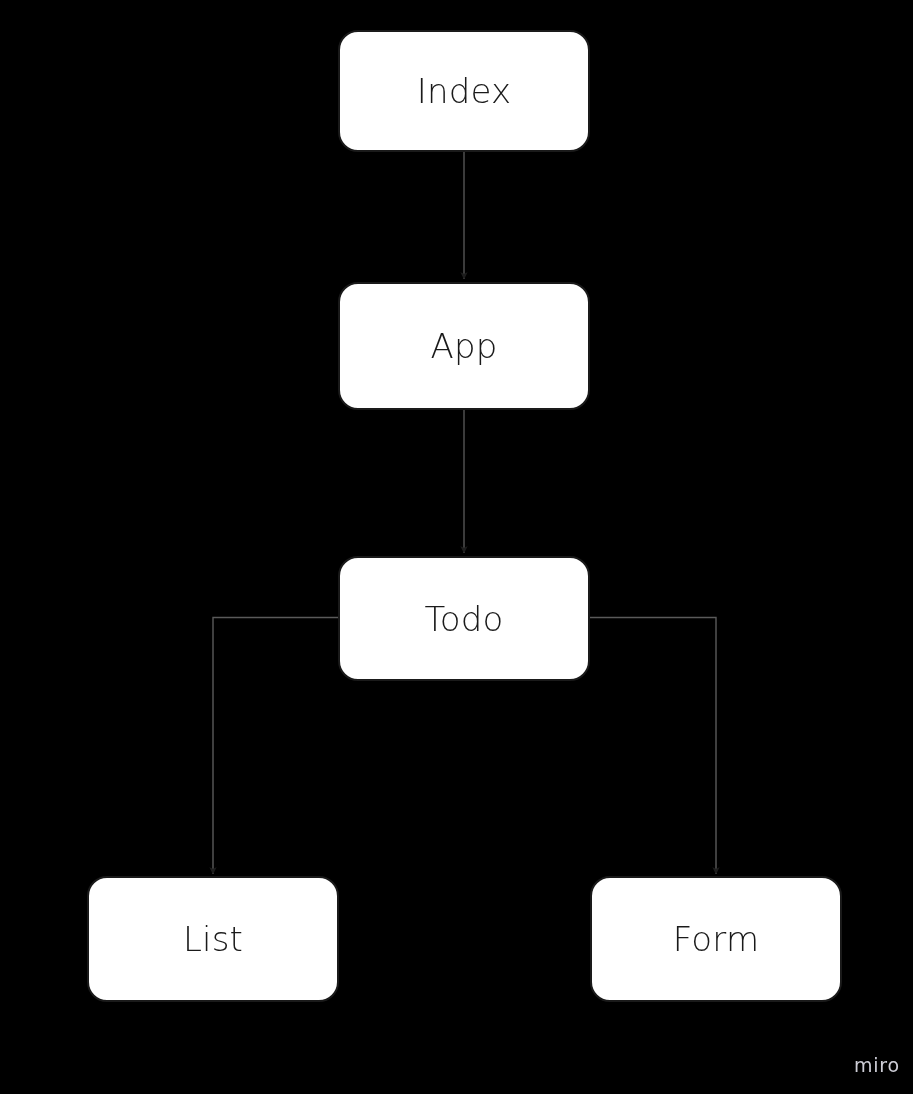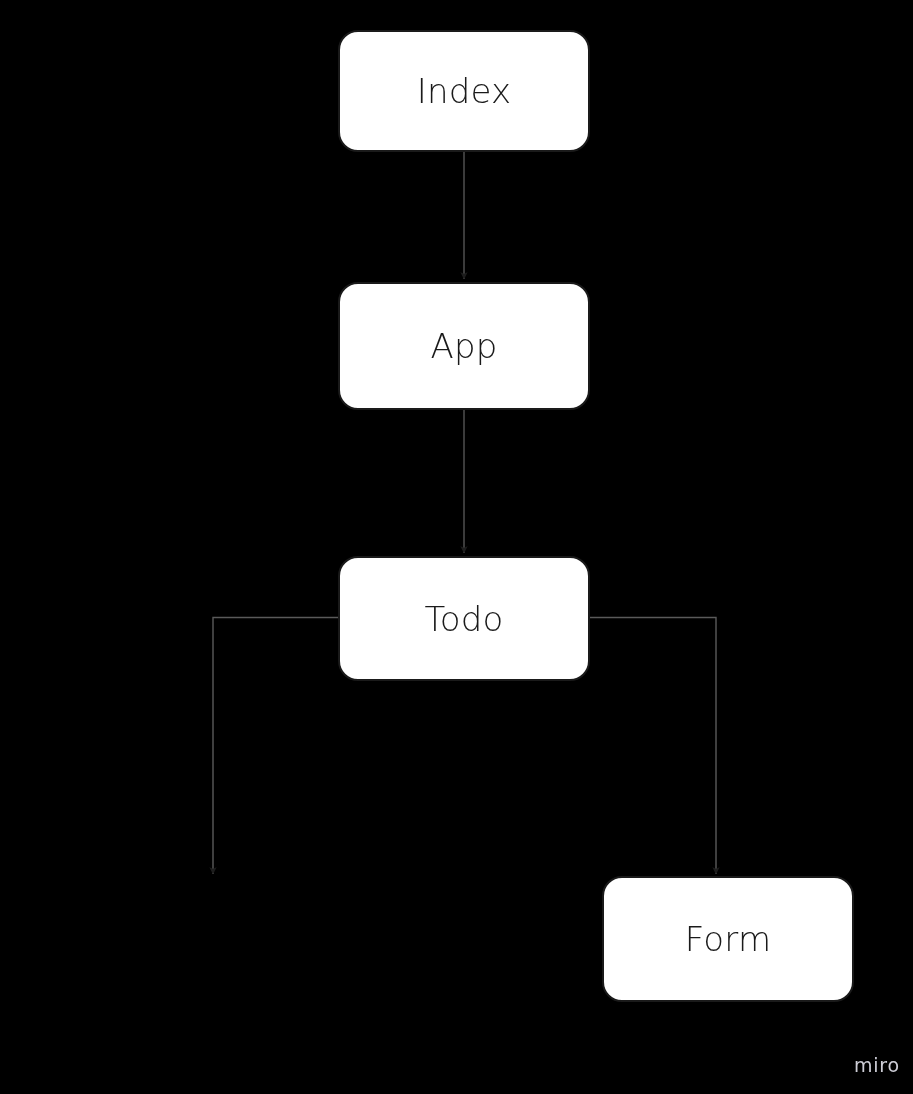--- a/index.html
+++ b/index.html
@@ -44,21 +44,21 @@
     letter-spacing: 0.2px;
     line-height: 1;
     white-space: nowrap;
     user-select: none;
   }
   
   #node-index { left: 338px; top: 30px;  width: 252px; height: 122px; }
   #node-app   { left: 338px; top: 282px; width: 252px; height: 128px; }
   #node-todo  { left: 338px; top: 556px; width: 252px; height: 125px; }
   #node-list  { left: 87px;  top: 876px; width: 252px; height: 126px; }
-  #node-form  { left: 590px; top: 876px; width: 252px; height: 126px; margin-left: 12px; }
+  #node-form  { left: 590px; top: 876px; width: 252px; height: 126px; }
 
   #watermark {
     position: absolute;
     right: 13px;
     bottom: 18px;
     font-family: "DejaVu Sans", "Liberation Sans", sans-serif;
     font-size: 19px;
     font-weight: 400;
     letter-spacing: 0.8px;
     color: #cdcdd6;
@@ -91,20 +91,23 @@
   </div>
 
   <div class="node" id="node-app">
     <span class="node-label">App</span>
   </div>
 
   <div class="node" id="node-todo">
     <span class="node-label">Todo</span>
   </div>
 
+  <div class="node" id="node-list">
+    <span class="node-label">List</span>
+  </div>
 
   <div class="node" id="node-form">
     <span class="node-label">Form</span>
   </div>
 
   <div id="watermark">miro</div>
 
 </div>
 
 </body></html>

